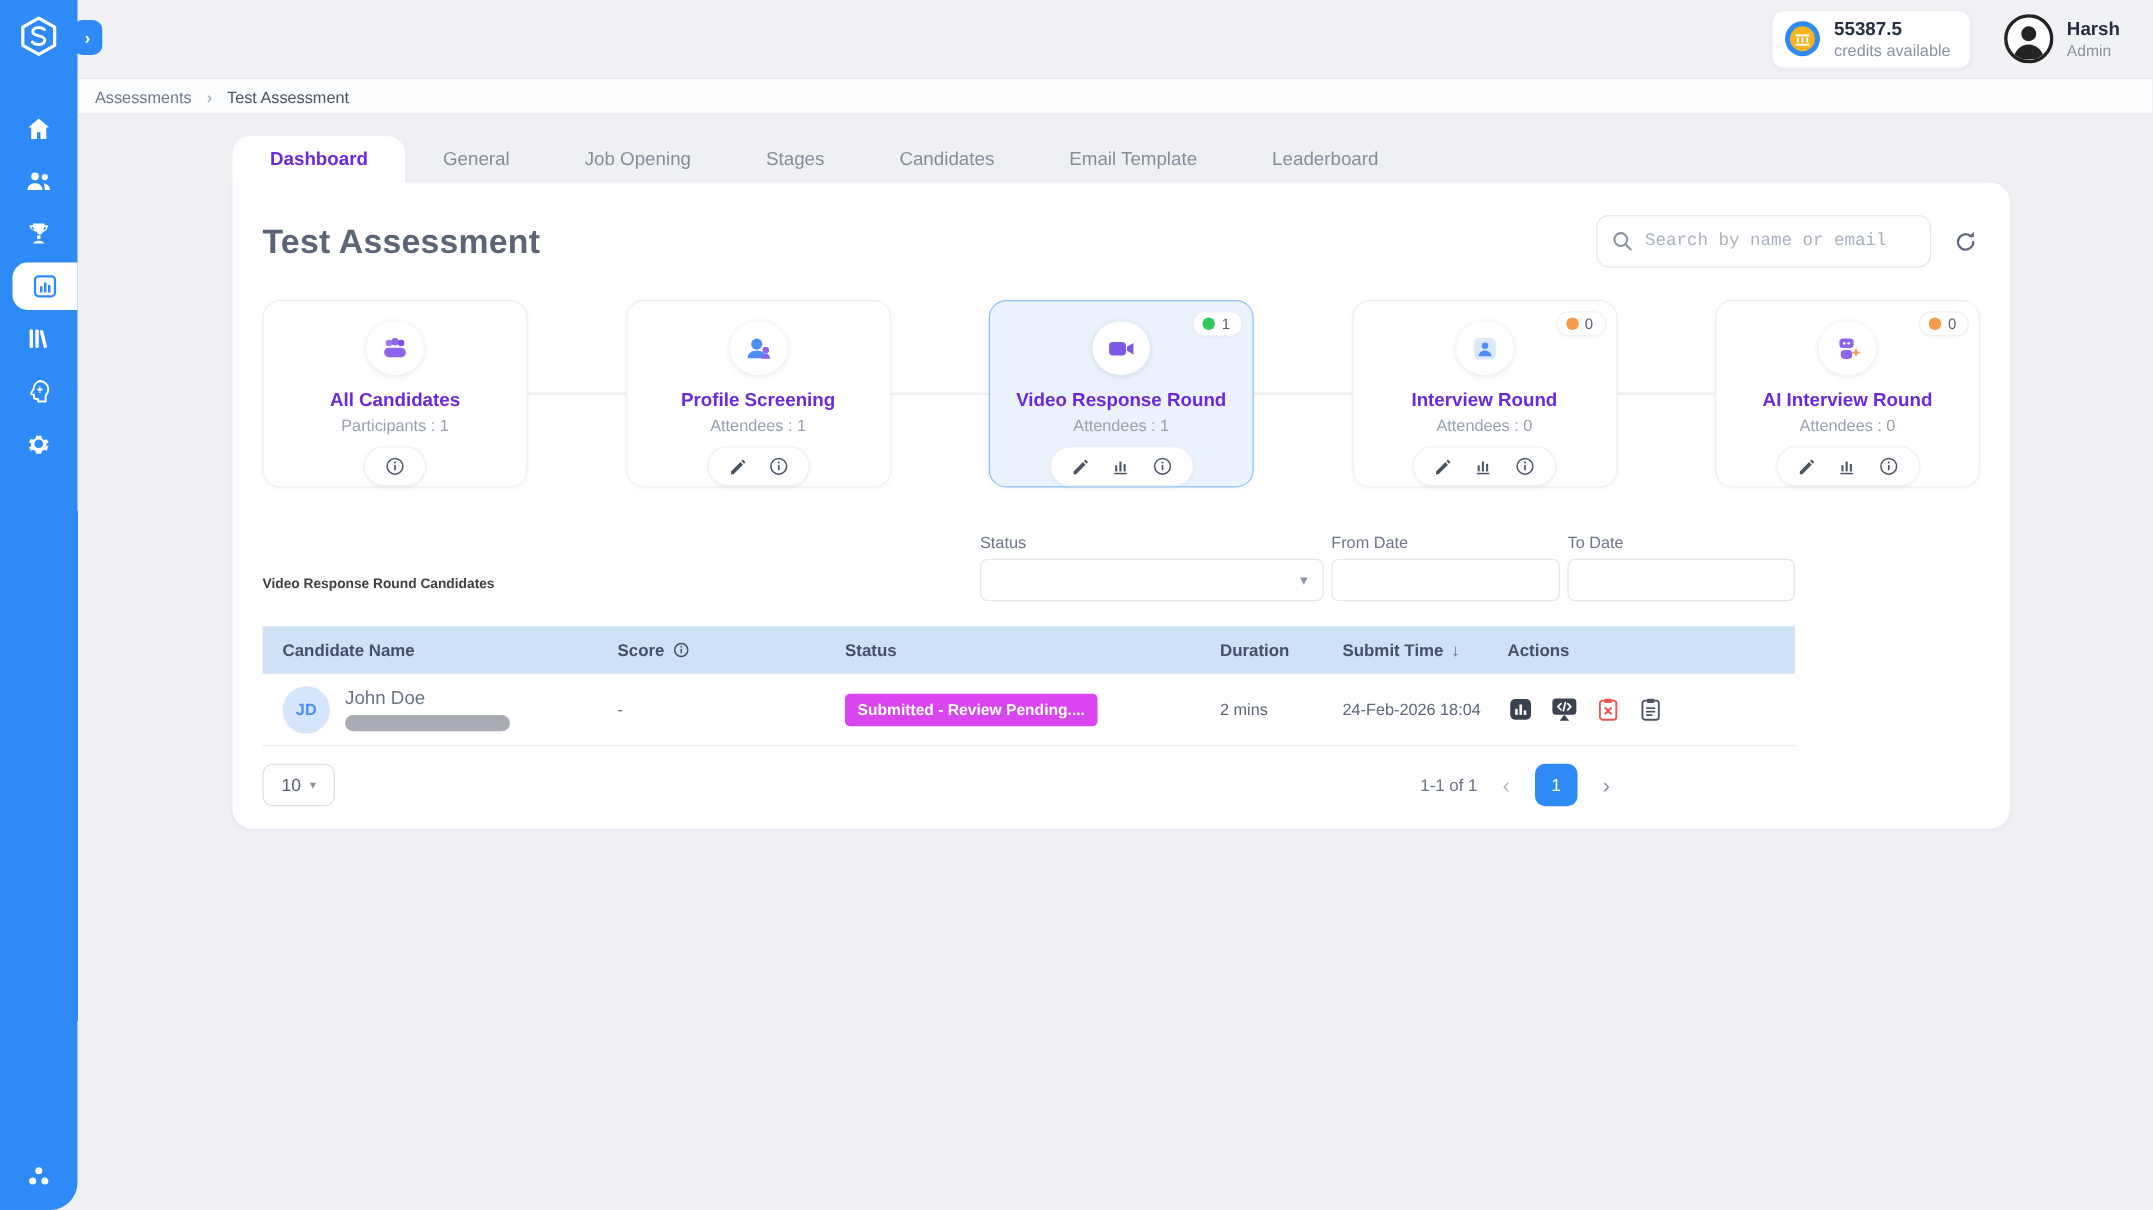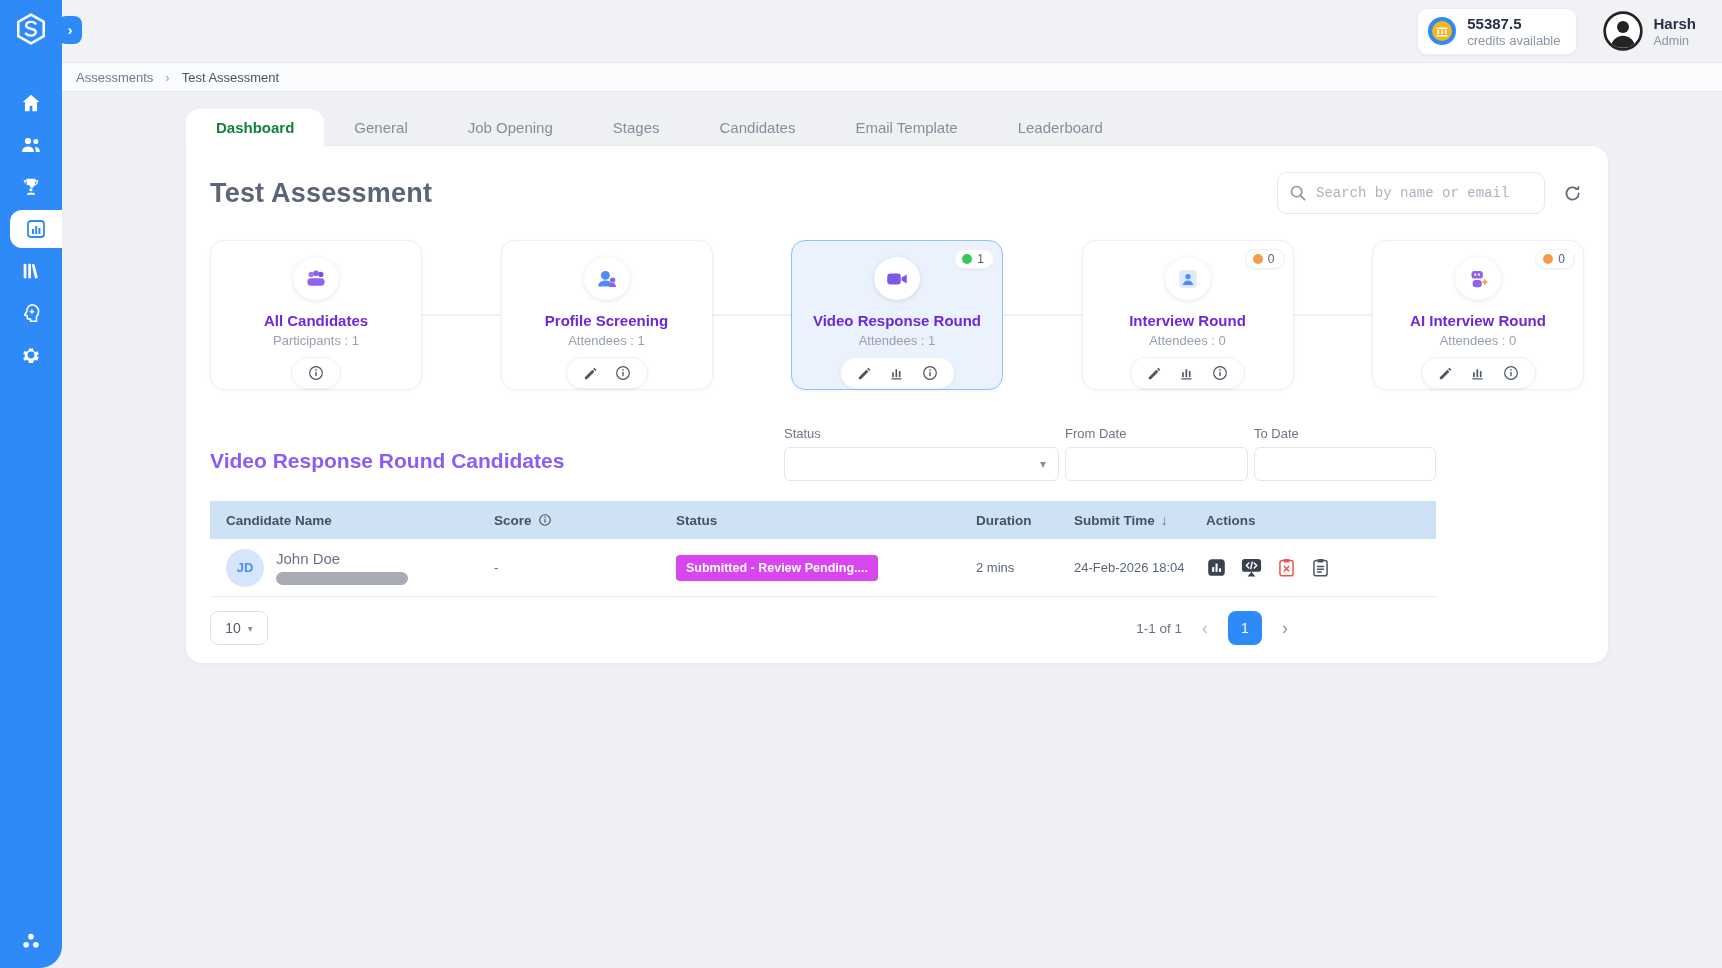--- a/index.html
+++ b/index.html
@@ -32,21 +32,21 @@
   .crumbbar { margin-left:62px; height:30px; background:#FAFBFD; border-top:1px solid #E6E8EE;
               border-bottom:1px solid #E6E8EE; display:flex; align-items:center; gap:12px; padding-left:14px;
               font-size:13px; color:#717A8A; }
   .crumb-sep { color:#9AA1AD; font-size:13px; }
   .crumb-current { color:#4C5563; }
 
   
   .content { margin-left:62px; padding:16px 114px 0 124px; }
   .tabs { display:flex; align-items:flex-end; height:38px; }
   .tab { padding:10px 30px; font-size:15px; color:#868E9D; cursor:pointer; white-space:nowrap; }
-  .tab.active { background:#fff; color:#15803d; font-weight:bold; border-radius:14px 14px 0 0; }
+  .tab.active { background:#fff; color:#6d28d9; font-weight:bold; border-radius:14px 14px 0 0; }
 
   .card { background:#fff; border-radius:0 16px 16px 16px; padding:26px 24px 18px 24px;
           box-shadow:0 1px 4px rgba(30,50,90,.05); min-height:515px; }
   .card-head { display:flex; align-items:center; justify-content:space-between; }
   .page-title { font-size:27px; font-weight:bold; color:#5C6577; letter-spacing:.2px; }
   .head-right { display:flex; align-items:center; gap:16px; }
   .search-box { position:relative; }
   .search-box input { width:268px; height:42px; border:1px solid #E4E7EC; border-radius:10px; padding:0 12px 0 38px;
                       font-size:14px; color:#4b5563; font-family:Liberation Mono, monospace; outline:none; background:#fff; }
   .search-box input::placeholder { color:#AAB2BF; }
@@ -69,21 +69,21 @@
   .stage-icon { width:46px; height:46px; border-radius:50%; background:#fff; box-shadow:0 1px 5px rgba(20,40,80,.12);
                 display:flex; align-items:center; justify-content:center; }
   .stage-name { margin-top:12px; font-size:15px; font-weight:bold; color:#6d28d9; }
   .stage-meta { margin-top:4px; font-size:13px; color:#98A1B0; }
   .stage-pill { margin-top:9px; background:#fff; border:1px solid #F0F1F4; border-radius:20px; padding:6px 15px;
                 display:flex; align-items:center; gap:15px; box-shadow:0 1px 3px rgba(20,40,80,.06); }
   .pill-btn { background:none; border:none; cursor:pointer; display:flex; padding:0; }
 
   
   .filters-row { margin-top:36px; margin-right:148px; display:flex; align-items:flex-end; justify-content:space-between; }
-  .section-title { font-size:21px; font-weight:600; color:#8b5cf6; padding-bottom:8px; }
+  .section-title { font-size:11px; font-weight:600; color:#404040; padding-bottom:8px; }
   .filter-group { display:flex; gap:6px; }
   .field label { display:block; font-size:13px; color:#6D7686; margin-bottom:6px; }
   .ctl { height:34px; border:1px solid #E2E6EB; border-radius:6px; background:#fff; }
   .status-select { width:275px; display:flex; align-items:center; justify-content:flex-end; padding-right:12px;
                    color:#8A93A3; font-size:12px; cursor:pointer; }
   .date-input { width:183px; padding:0 10px; font-size:13px; color:#4b5563; font-family:inherit; outline:none; }
   .date-input.to { width:182px; }
 
   
   .table { margin-top:20px; margin-right:148px; }

